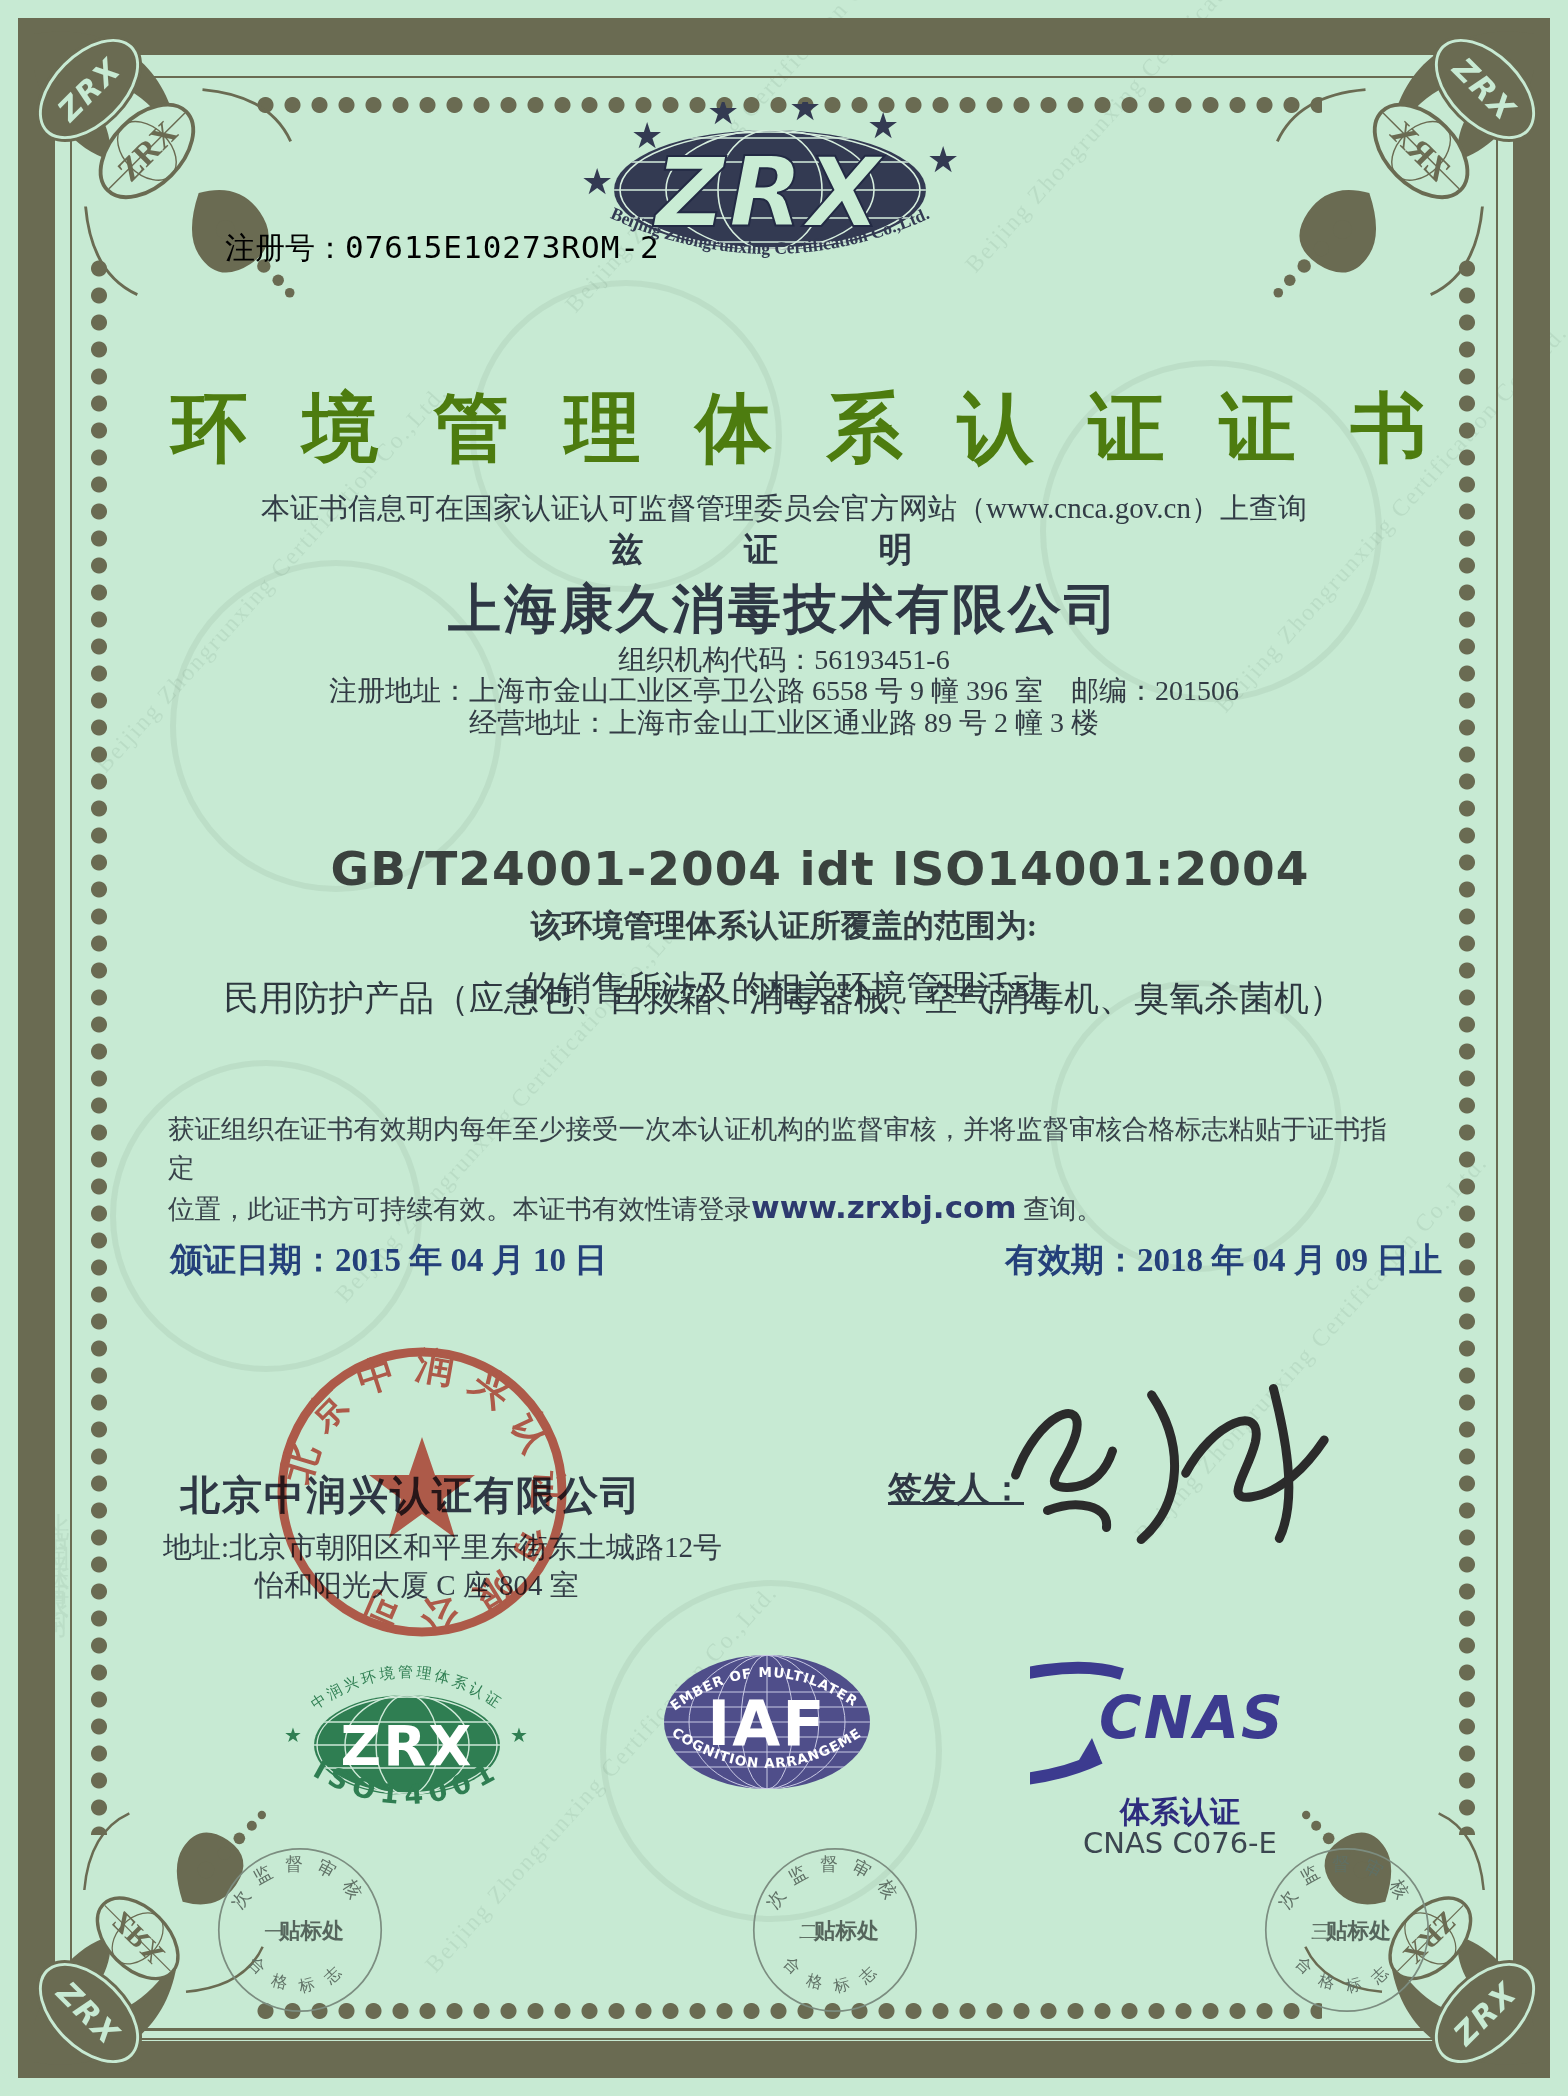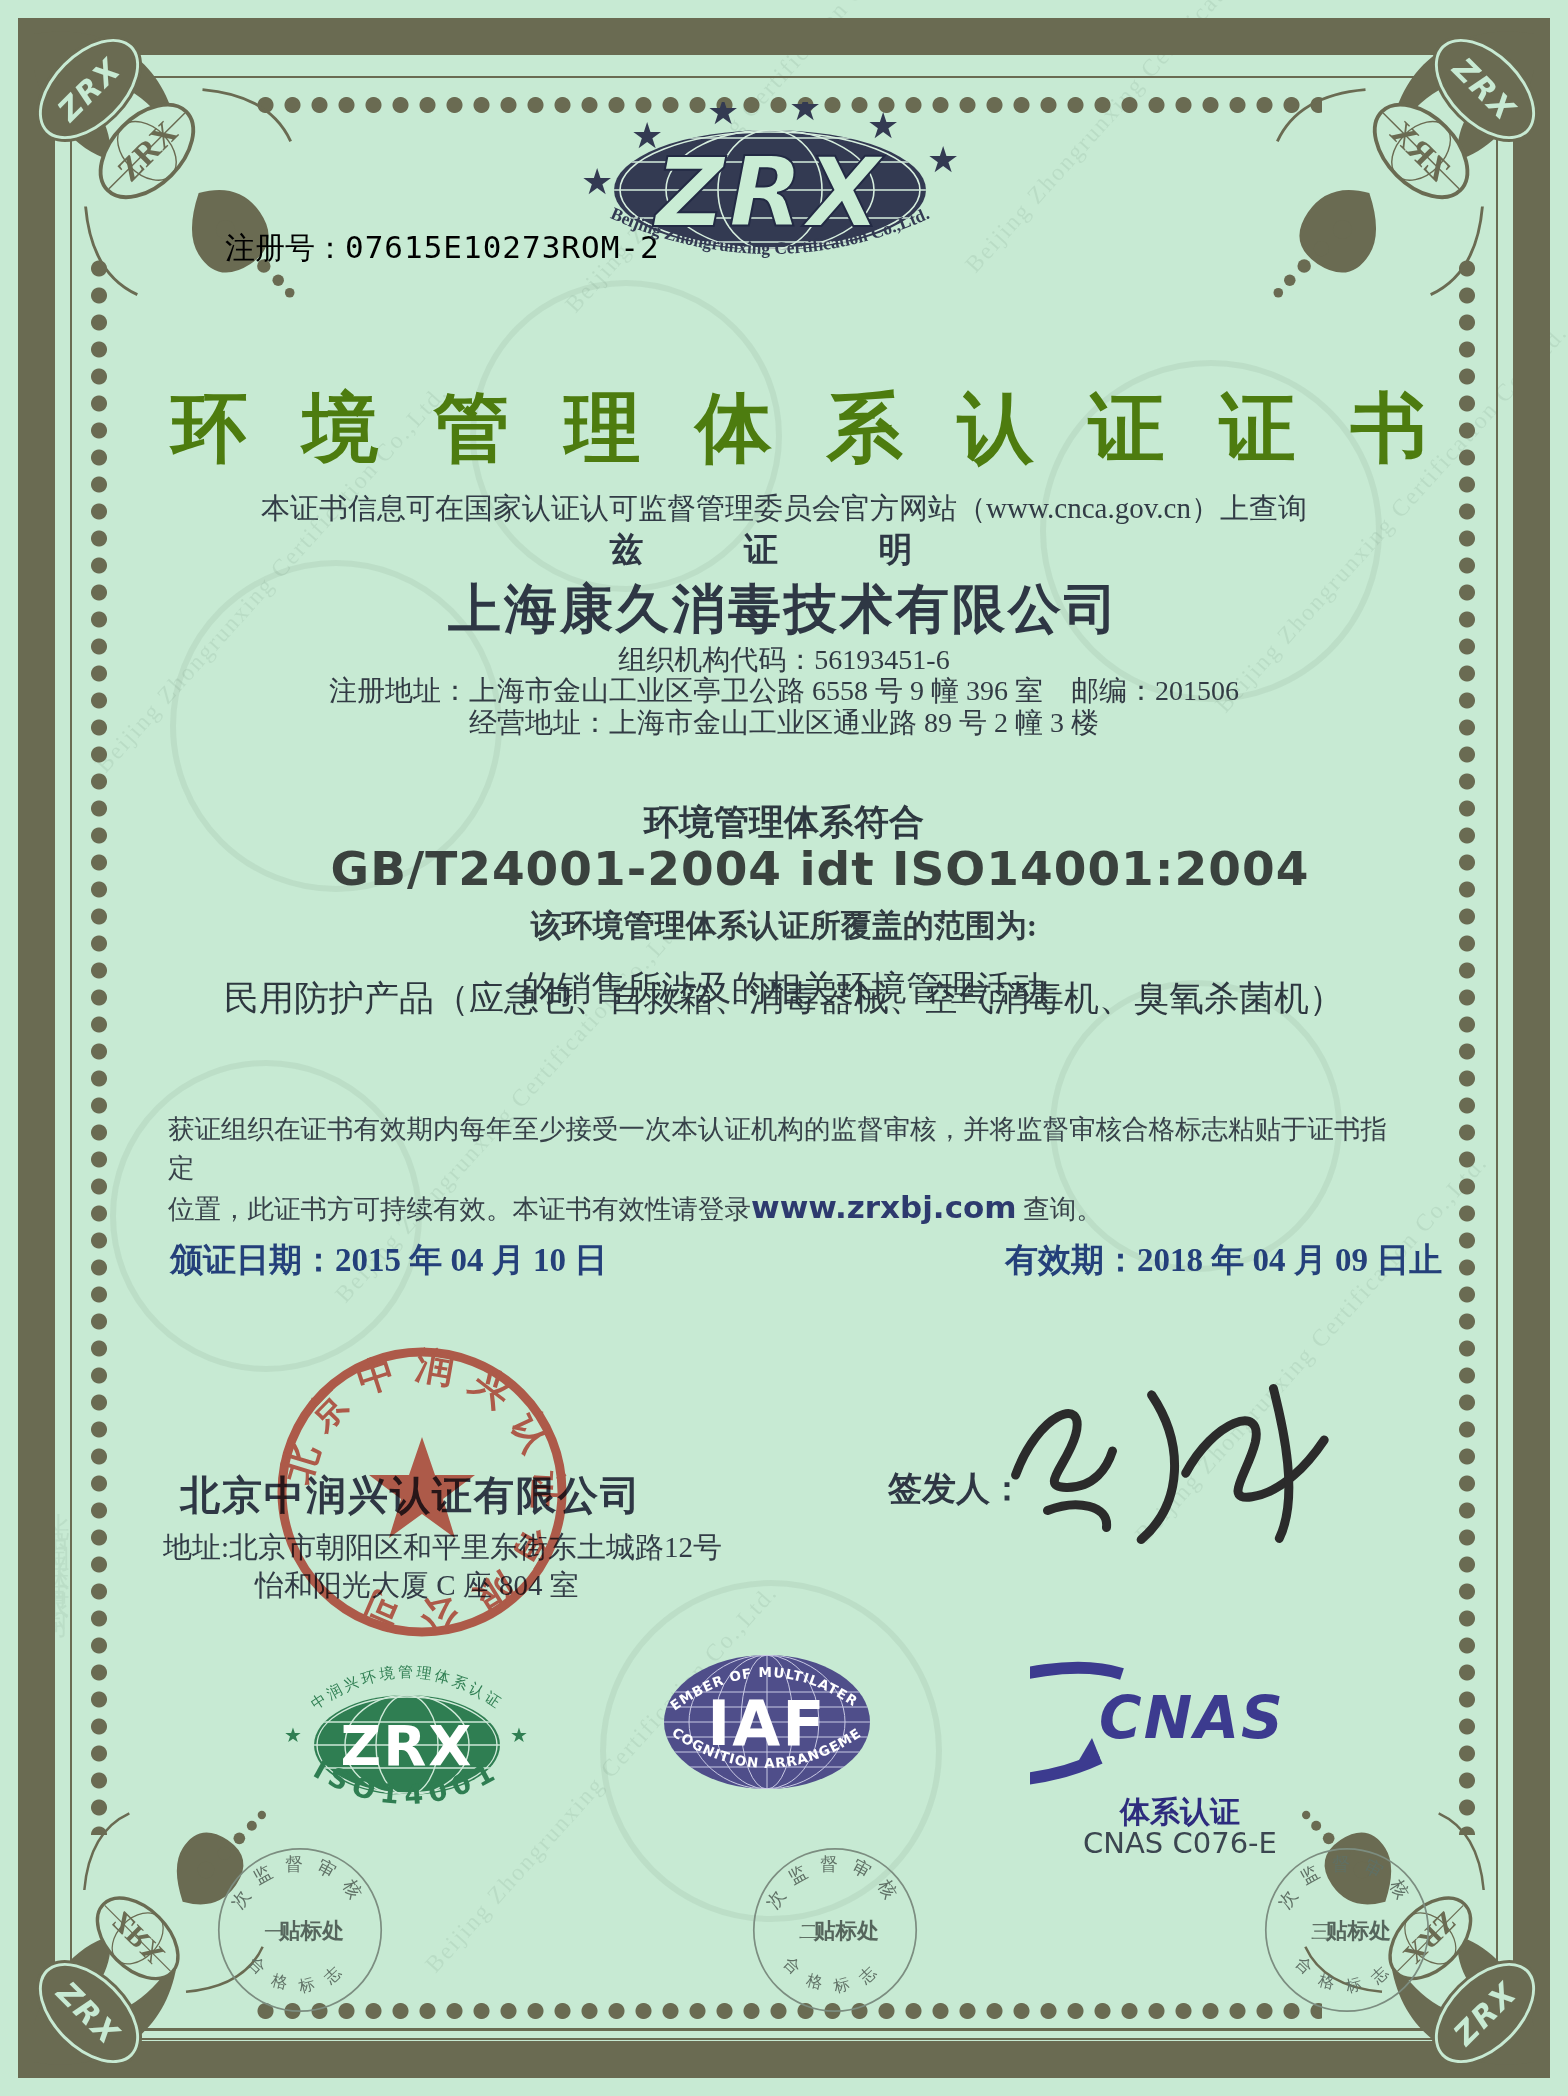--- a/index.html
+++ b/index.html
@@ -39,21 +39,21 @@
   .standard{top:841px;font-size:47px;font-weight:bold;color:#3a423e;font-family:"DejaVu Sans",sans-serif;letter-spacing:1px;padding-left:36px;}
   .scopeintro{top:905px;font-size:31px;font-weight:bold;color:#323c42;}
   .scope1{top:975px;font-size:35px;color:#2e3840;}
   .scope2{top:965px;font-size:35px;color:#2e3840;}
   .notice{position:absolute;left:168px;top:1110px;width:1245px;font-size:26.5px;color:#38424a;line-height:39px;}
   .notice .url{font-family:"DejaVu Sans",sans-serif;font-weight:bold;font-size:31px;color:#2d3a6e;}
   .dateblk{position:absolute;top:1238px;font-size:33px;font-weight:bold;color:#24407a;}
   .issuer-name{position:absolute;left:180px;top:1468px;font-size:40px;font-weight:bold;color:#2e3744;letter-spacing:2px;}
   .issuer-a1{position:absolute;left:163px;top:1528px;font-size:29px;color:#323c46;}
   .issuer-a2{position:absolute;left:255px;top:1566px;font-size:29px;color:#323c46;}
-  .signer{position:absolute;left:888px;top:1466px;font-size:34px;font-weight:bold;color:#2e3744;}
+  .signer{position:absolute;left:888px;top:1466px;font-size:34px;font-weight:bold;color:#2e3744;text-decoration:underline;}
   .cnas-t1{position:absolute;left:1030px;top:1792px;width:300px;text-align:center;font-size:30px;font-weight:bold;color:#2d2c7e;}
   .cnas-t2{position:absolute;left:1030px;top:1826px;width:300px;text-align:center;font-size:29px;color:#3b4650;
            font-family:"DejaVu Sans",sans-serif;}
   svg text{font-family:"Liberation Serif","DejaVu Serif",serif;}
   svg .sans{font-family:"DejaVu Sans",sans-serif;}
 </style>
 </head>
 <body>
 
 <div class="page">
@@ -170,21 +170,20 @@
   </svg>
 
   <div class="ctr title">环 境 管 理 体 系 认 证 证 书</div>
   <div class="ctr infoline">本证书信息可在国家认证认可监督管理委员会官方网站（www.cnca.gov.cn）上查询</div>
   <div class="ctr hereby">兹 证 明</div>
   <div class="ctr company">上海康久消毒技术有限公司</div>
   <div class="ctr orgcode">组织机构代码：56193451-6</div>
   <div class="ctr addr1">注册地址：上海市金山工业区亭卫公路 6558 号 9 幢 396 室　邮编：201506</div>
   <div class="ctr addr2">经营地址：上海市金山工业区通业路 89 号 2 幢 3 楼</div>
 
-  <div class="ctr conform">环境管理体系符合</div>
   <div class="ctr standard">GB/T24001-2004 idt  ISO14001:2004</div>
   <div class="ctr scopeintro">该环境管理体系认证所覆盖的范围为:</div>
   <div class="ctr scope1">民用防护产品（应急包、自救箱、消毒器械、空气消毒机、臭氧杀菌机）</div>
   <div class="ctr scope2">的销售所涉及的相关环境管理活动</div>
 
   <div class="notice">
     <span>获证组织在证书有效期内每年至少接受一次本认证机构的监督审核，并将监督审核合格标志粘贴于证书指定</span><br>
     <span>位置，此证书方可持续有效。本证书有效性请登录</span><span class="url">www.zrxbj.com</span><span> 查询。</span>
   </div>
 

